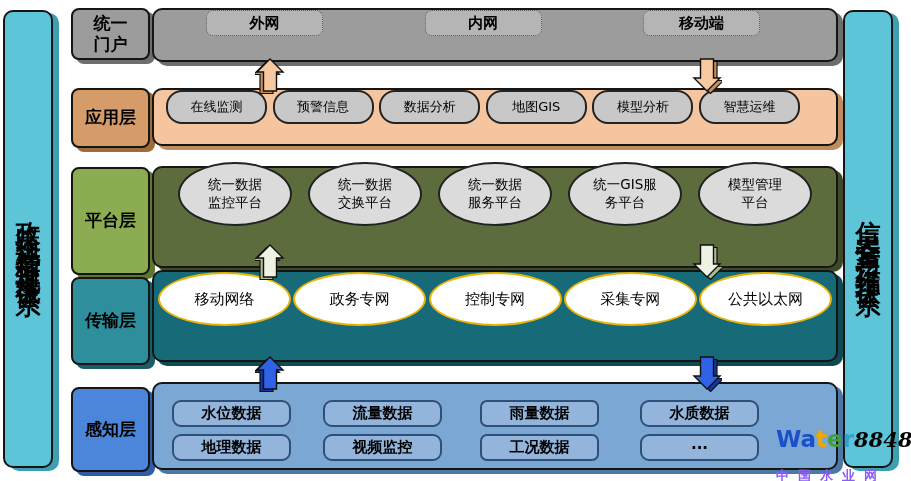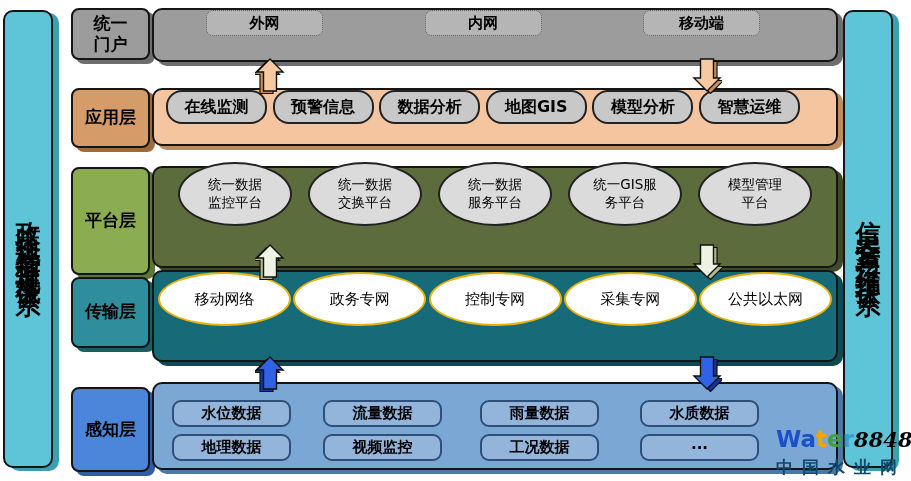--- a/index.html
+++ b/index.html
@@ -23,21 +23,21 @@
   
   .layer-label{
     position:absolute;left:71px;width:79px;box-sizing:border-box;
     border:2px solid #151515;border-radius:8px;
     display:flex;align-items:center;justify-content:center;
     font-size:17px;font-weight:bold;text-align:center;white-space:pre-line;line-height:1.25;
   }
   .lbl-portal{top:8px;height:52px;background:#9C9C9C;box-shadow:5px 4px 0 #6E6E6E;}
   .lbl-app{top:88px;height:60px;background:#D59C6A;box-shadow:5px 4px 0 #9E6B3B;}
   .lbl-platform{top:167px;height:108px;background:#8CAC52;box-shadow:5px 4px 0 #5E7634;}
-  .lbl-transport{top:277px;height:71px;background:#2F8E9C;box-shadow:5px 4px 0 #1A5D68;font-family:Liberation Mono, monospace;}
+  .lbl-transport{top:277px;height:88px;background:#2F8E9C;box-shadow:5px 4px 0 #1A5D68;}
   .lbl-perception{top:387px;height:85px;background:#4C86DB;box-shadow:5px 4px 0 #2F5CA6;}
   
   .layer-bar{
     position:absolute;left:152px;width:686px;box-sizing:border-box;
     border:2px solid #151515;border-radius:10px;
     display:flex;align-items:flex-start;
   }
   .bar-portal{top:8px;height:54px;background:#9C9C9C;box-shadow:5px 4px 0 #6E6E6E;
     justify-content:space-between;padding:0 76px 0 52px;}
   .bar-app{top:88px;height:58px;background:#F5C59F;box-shadow:5px 4px 0 #BF8C5E;
@@ -48,58 +48,58 @@
     justify-content:space-between;padding:0 4px;}
   .bar-perception{top:382px;height:88px;background:#7BA7D4;box-shadow:5px 4px 0 #4E78A4;}
   
   .portal-item{
     width:117px;height:26px;background:#B5B5B5;border:1px dotted #5a5a5a;border-radius:7px;
     display:flex;align-items:center;justify-content:center;font-size:15px;font-weight:600;
     box-sizing:border-box;flex:0 0 auto;
   }
   .app-item{
     width:101px;height:34px;background:#C8C8C8;border:2px solid #222;border-radius:16px;
-    display:flex;align-items:center;justify-content:center;font-size:16px;
-    box-sizing:border-box;flex:0 0 auto;font-weight:bold;
+    display:flex;align-items:center;justify-content:center;font-size:13px;
+    box-sizing:border-box;flex:0 0 auto;
   }
   .platform-ellipse{
     width:114px;height:64px;background:#DBDBDB;border:2px solid #222;border-radius:50%;
     display:flex;align-items:center;justify-content:center;text-align:center;
     font-size:13.5px;line-height:1.3;white-space:pre-line;box-sizing:border-box;
     flex:0 0 auto;margin-top:-6px;
   }
   .transport-ellipse{
     width:133px;height:54px;background:#ffffff;border:2px solid #eab308;border-radius:50%;
     display:flex;align-items:center;justify-content:center;font-size:15px;
     box-sizing:border-box;flex:0 0 auto;
   }
   .perc-item{
     position:absolute;width:119px;height:27px;background:#93B5DC;
     border:2px solid #2E4F78;border-radius:9px;box-sizing:border-box;
     display:flex;align-items:center;justify-content:center;font-size:15px;font-weight:600;
   }
-  .pc1{left:18px;} .pc2{left:169px;} .pc3{left:326px;} .pc4{left:486px;}
+  .pc1{left:18px;} .pc2{left:169px;} .pc3{left:326px;border-radius:7px;} .pc4{left:486px;}
   .pr1{top:16px;} .pr2{top:50px;}
   
   .arrow{position:absolute;width:30px;height:38px;z-index:6;}
   .ar-pa-up{left:255px;top:56px;}
   .ar-pa-down{left:692px;top:56px;}
   .ar-pt-up{left:255px;top:242px;}
   .ar-pt-down{left:692px;top:242px;}
   .ar-tp-up{left:255px;top:354px;}
   .ar-tp-down{left:692px;top:354px;}
   
   .watermark{position:absolute;left:776px;top:428px;z-index:20;line-height:1;width:134px;}
   .wm-line1{font-size:23px;font-weight:bold;white-space:nowrap;}
   .wm-w,.wm-a{color:#1B50C8;}
   .wm-t{color:#F0A800;}
   .wm-e{color:#3FA03F;}
   .wm-r{color:#35A0D0;}
   .wm-num{color:#000000;font-style:italic;font-family:"DejaVu Serif","Liberation Serif",serif;font-size:21px;}
-  .wm-line2{margin-top:8px;color:#0c4a6e;font-size:17px;font-weight:bold;letter-spacing:9px;white-space:nowrap;}
+  .wm-line2{margin-top:18px;color:#8b5cf6;font-size:13px;font-weight:bold;letter-spacing:9px;white-space:nowrap;}
 </style>
 </head>
 <body>
 
 <div class="canvas">
 
   <div class="pillar left">
     <div class="pillar-text">政策法规与标准规范体系</div>
   </div>
   <div class="pillar right">

